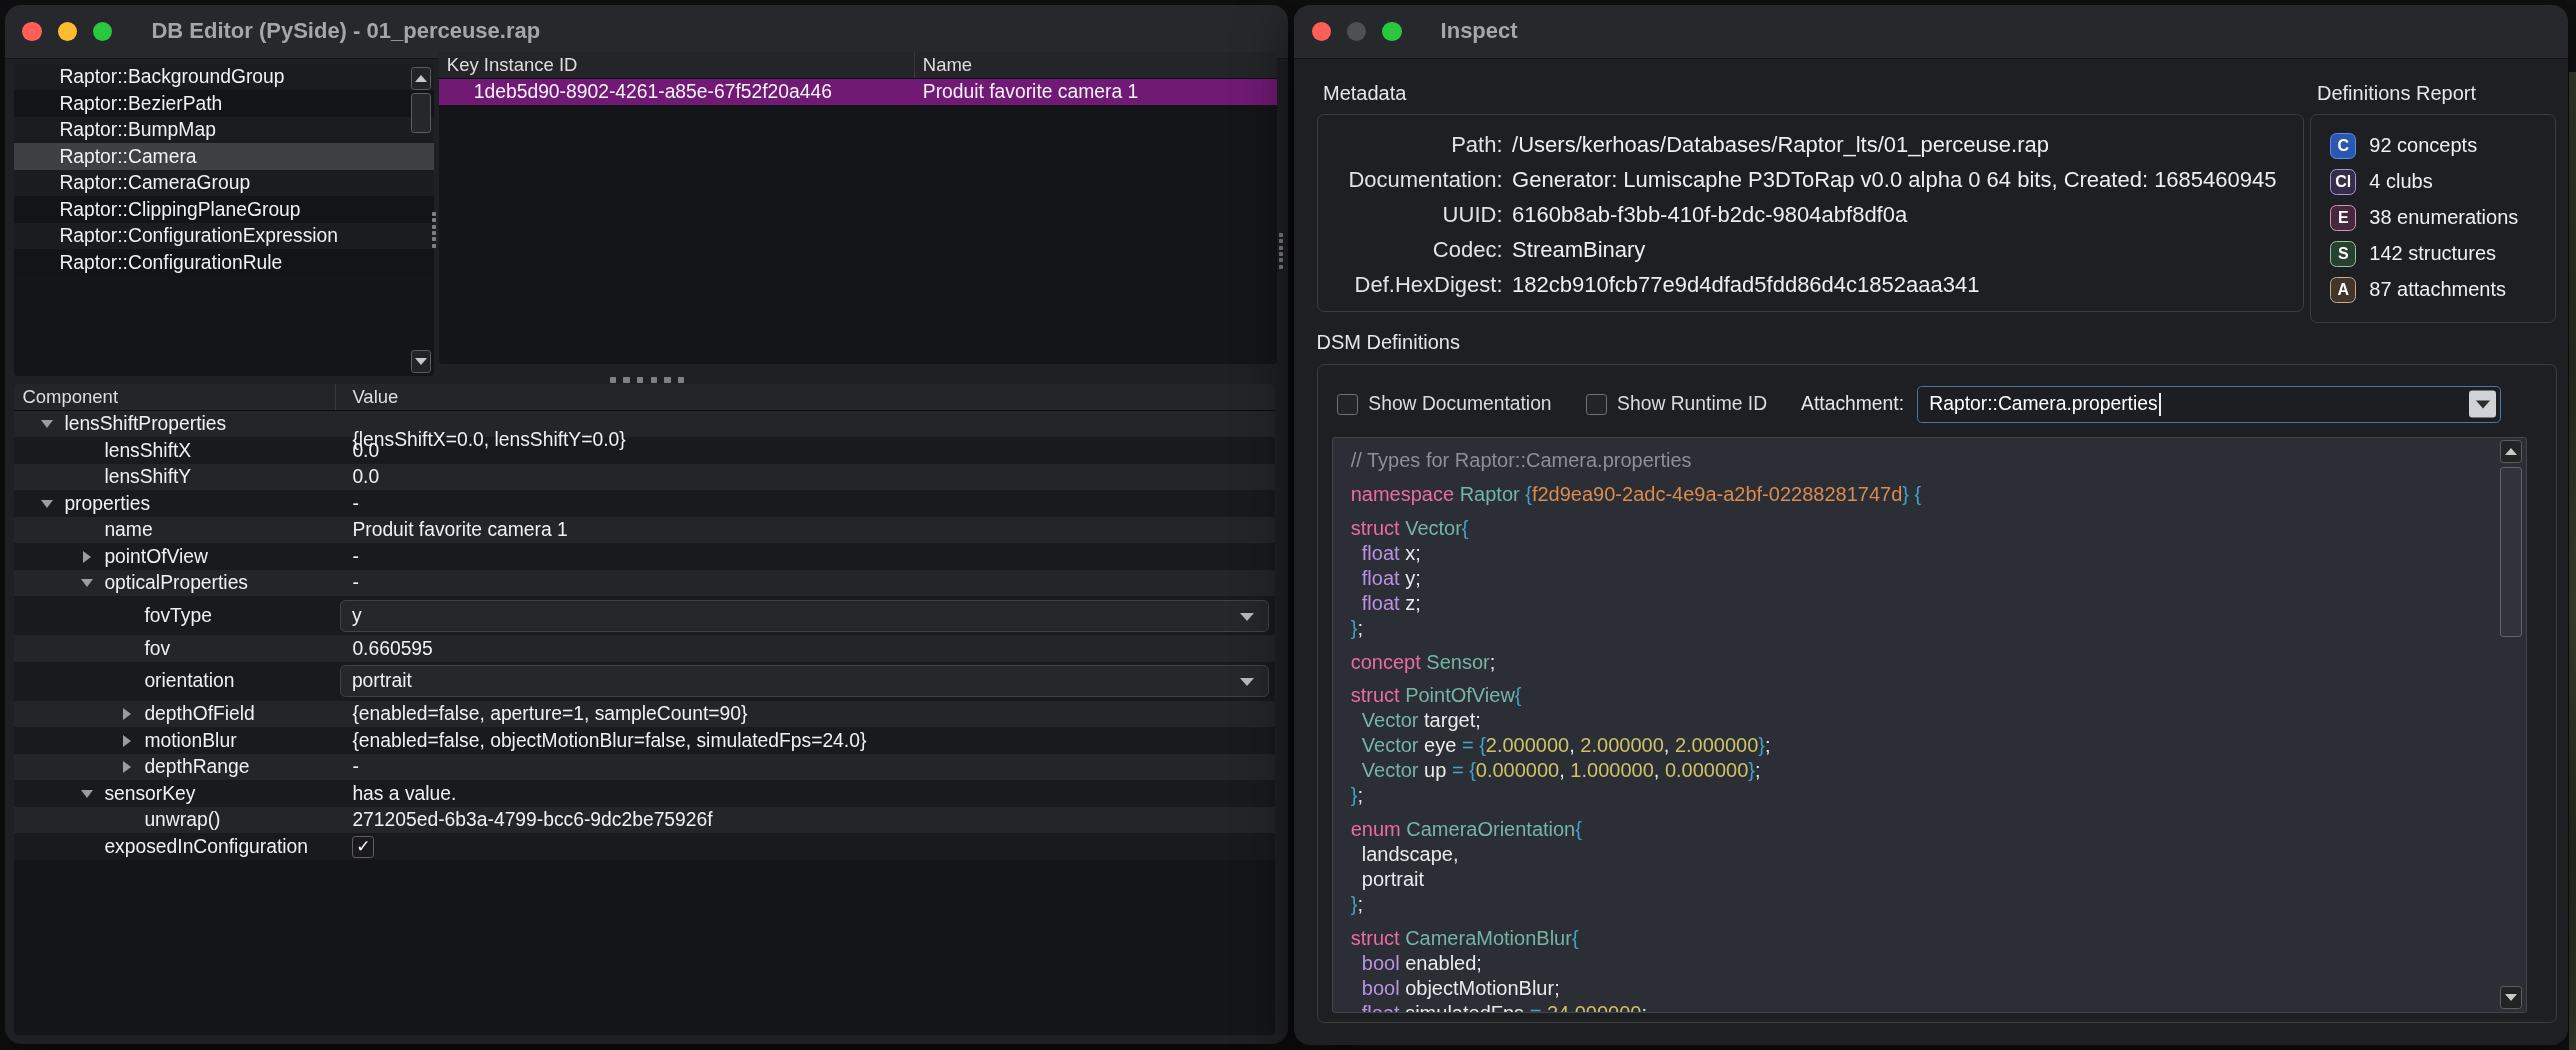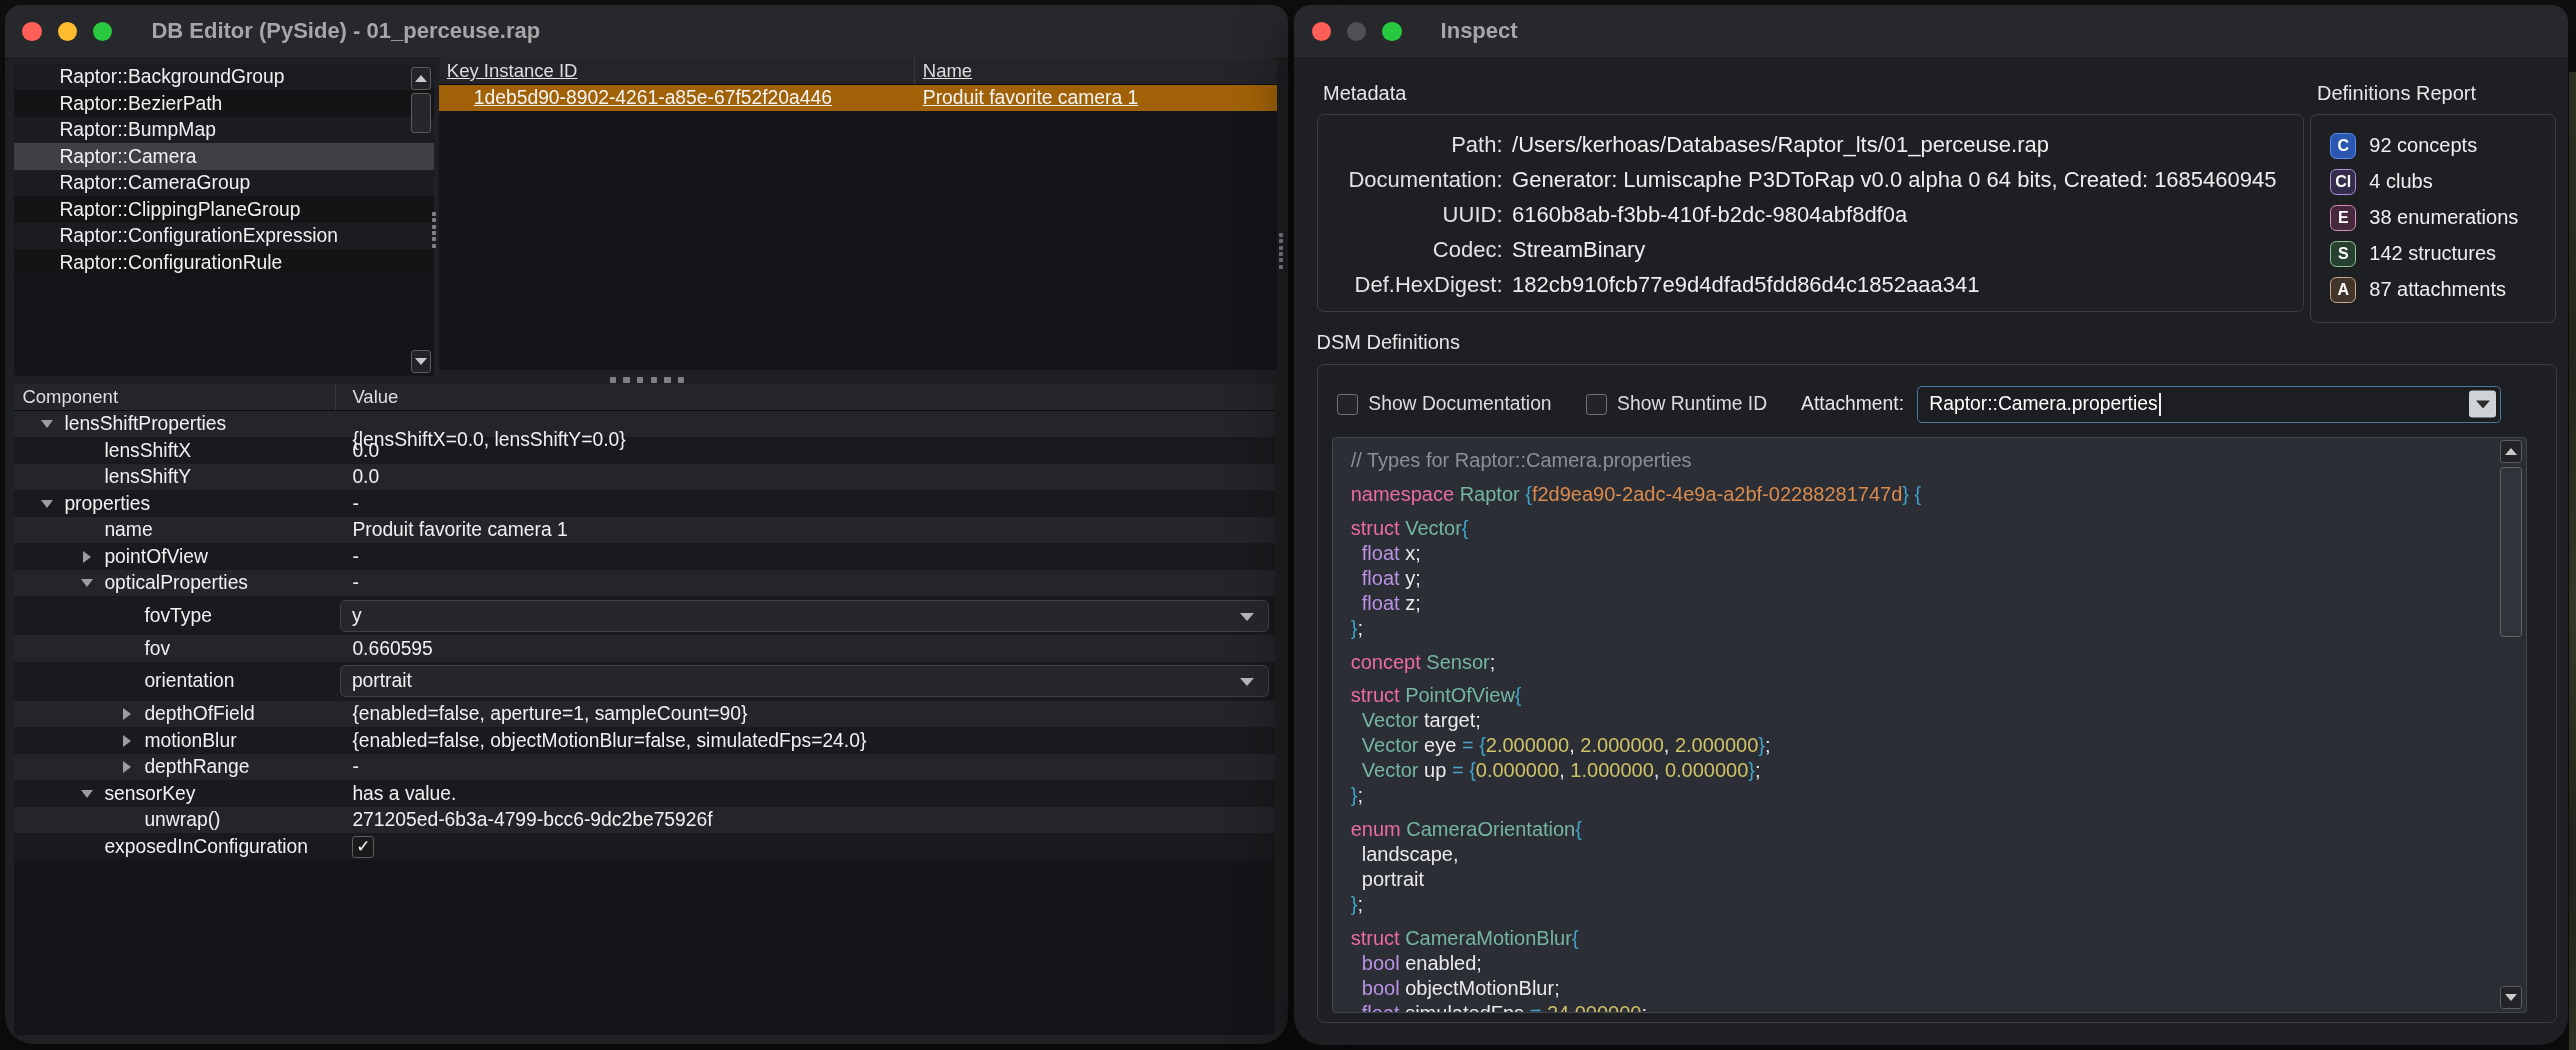--- a/index.html
+++ b/index.html
@@ -2,21 +2,21 @@
 <html style="font-size:13px"><head>
 <meta charset="utf-8">
 <style>
   html,body{margin:0;padding:0;background:#0e0e0e;}
   .screen{position:relative;width:2576px;height:1050px;background:#101011;overflow:hidden;
           font-family:"Liberation Sans","DejaVu Sans",sans-serif;color:#e8e8e8;}
   .desktop-sliver{position:absolute;right:0;top:72px;width:7.2px;height:978px;
     background:linear-gradient(180deg,#3c4130 0%,#2f3426 30%,#474c36 55%,#2b2f22 80%,#3c4130 100%);}
 
   
-  .win{position:absolute;border-radius:28px;box-shadow:0 17.7px 56px rgba(0,0,0,.6);}
+  .win{position:absolute;border-radius:16px;box-shadow:0 17.7px 56px rgba(0,0,0,.6);}
   .win-left{left:4.8px;top:4.8px;width:1283px;height:1039px;background:#1f2023;}
   .win-right{left:1294px;top:4.8px;width:1274px;height:1040px;background:#1e1f22;}
   .titlebar{height:53px;display:flex;align-items:center;background:#27282b;
             border-radius:16px 16px 0 0;border-bottom:0.8px solid #141414;}
   .tl{width:19.3px;height:19.3px;border-radius:50%;margin-left:16px;flex:0 0 auto;}
   .tl:first-child{margin-left:17.7px;}
   .tl.red{background:#ff5f57;} .tl.yellow{background:#febc2e;}
   .tl.green{background:#28c840;} .tl.gray{background:#4f5053;}
   .title{margin-left:39px;font-size:22px;font-weight:bold;color:#a6a6a9;}
 
@@ -38,23 +38,23 @@
           border:0.8px solid #5d5d5d;border-radius:3.2px;display:flex;align-items:center;justify-content:center;box-sizing:border-box;}
   .sb-top{top:0;} .sb-bottom{bottom:0;}
   .sb-thumb{position:absolute;left:0;top:26px;width:20px;height:40px;background:#26272b;
             border:0.8px solid #5d5d5d;border-radius:3.2px;box-sizing:border-box;}
   .tri{width:0;height:0;}
   .tri-up{border-left:6.4px solid transparent;border-right:6.4px solid transparent;border-bottom:7.2px solid #c8c8c8;}
   .tri-down{border-left:6.4px solid transparent;border-right:6.4px solid transparent;border-top:7.2px solid #c8c8c8;}
   .tri-right{border-top:6.4px solid transparent;border-bottom:6.4px solid transparent;border-left:8px solid #9c9c9e;}
   .tri-exp{border-left:6.4px solid transparent;border-right:6.4px solid transparent;border-top:8px solid #9c9c9e;}
 
-  .instances-pane{left:434px;top:53px;width:838px;height:312px;text-decoration:underline;}
+  .instances-pane{left:434px;top:47px;width:838px;height:312px;}
   .inst-col1{width:476px;border-right:0.8px solid #39393b;}
-  .inst-row{height:26px;display:flex;align-items:center;background:#a16207;font-size:19.3px;color:#f5f5f7;}
+  .inst-row{height:26px;display:flex;align-items:center;background:#701a75;font-size:19.3px;color:#f5f5f7;}
   .inst-row .cell1{width:476px;padding-left:35px;box-sizing:border-box;}
   .inst-row .cell2{padding-left:8px;}
 
   .splitter{position:absolute;display:flex;}
   .splitter i{background:#808082;border-radius:0.8px;display:block;}
   .splitter-h{left:605px;top:372px;gap:7.2px;}
   .splitter-h i{width:6.4px;height:6.4px;}
   .splitter-v{flex-direction:column;gap:2.4px;}
   .splitter-v i{width:4px;height:4px;}
   .sp-left{left:427px;top:207px;}

